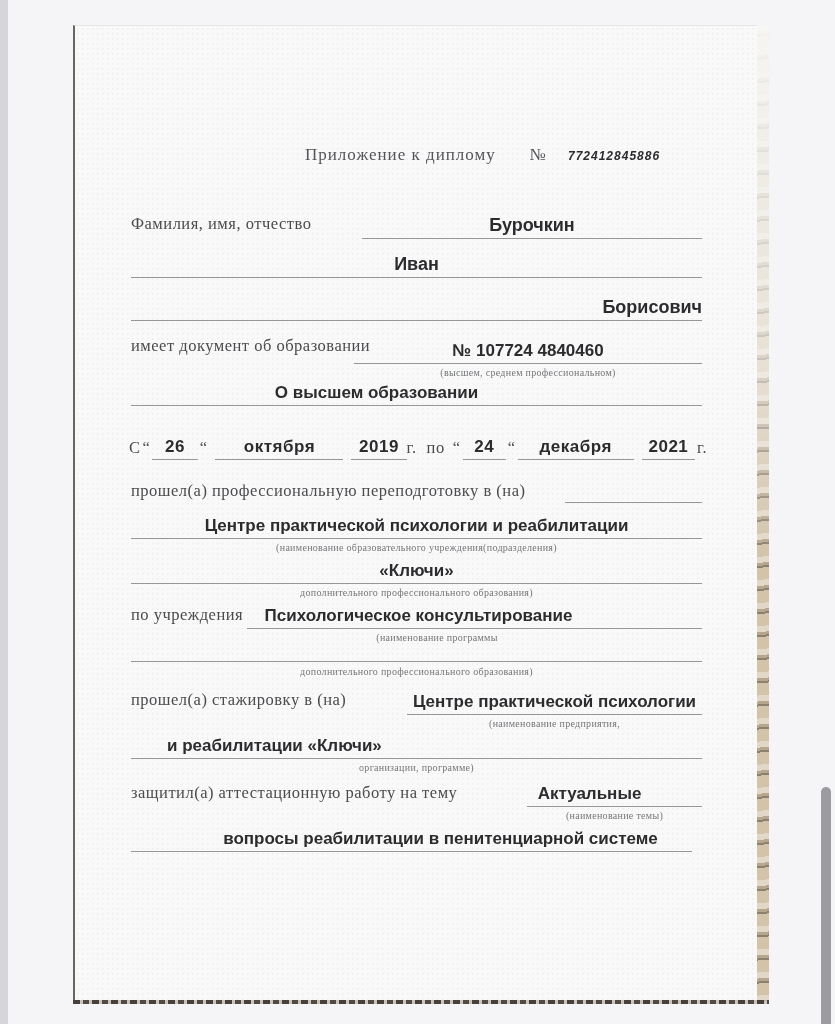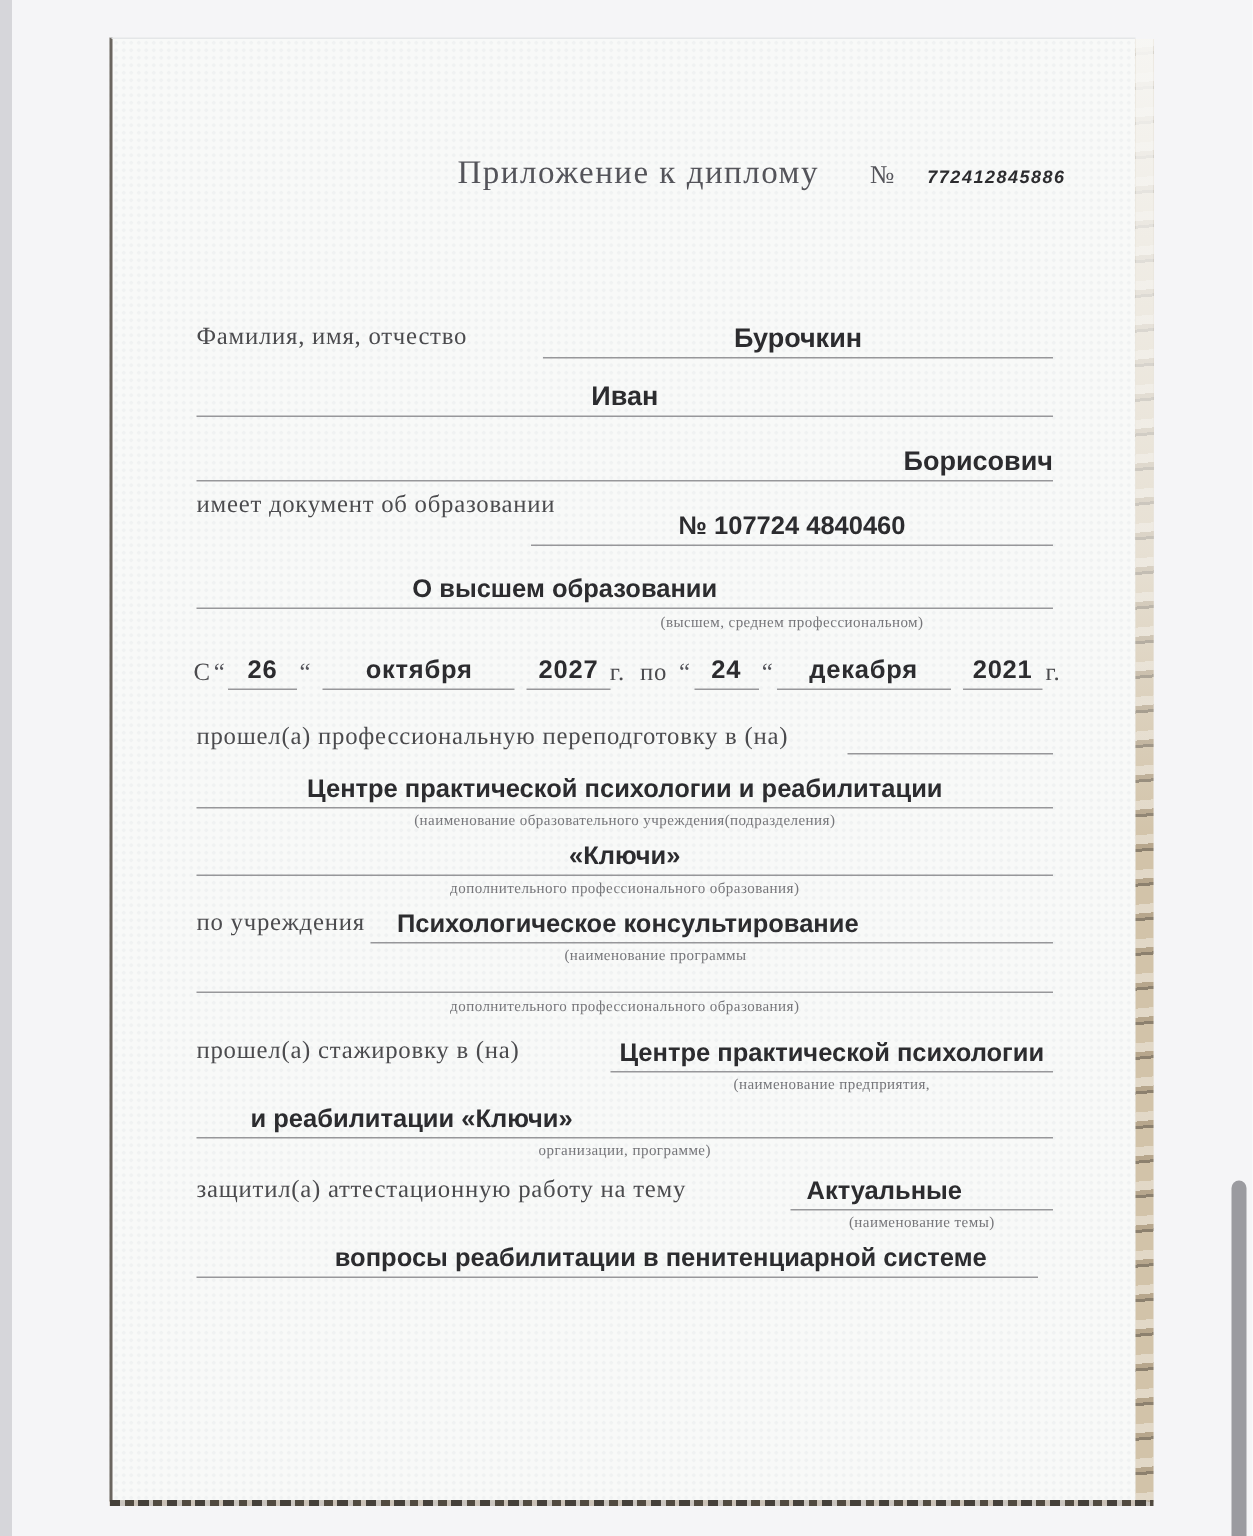--- a/index.html
+++ b/index.html
@@ -54,21 +54,21 @@
   }
   .rulebox {
     position:absolute; border-bottom:1px solid #97979a;
     display:flex; align-items:flex-end; justify-content:center;
   }
   .rulebox > span { padding-bottom:2px; }
   .ruleline { position:absolute; border-bottom:1px solid #97979a; }
 
   
   .hdr { position:absolute; left:230px; top:76px; display:flex; align-items:baseline; }
-  .hdr .h-label { font-size:22px; color:#54545a; letter-spacing:1px; }
+  .hdr .h-label { font-size:17px; color:#54545a; letter-spacing:1px;margin-top:43px; }
   .hdr .h-no { font-size:17px; color:#54545a; margin-left:34px; }
   .hdr .h-num { margin-left:22px; font-size:12px; letter-spacing:1px;font-style:italic; }
 
   
   .period {
     position:absolute; left:54px; top:408px; width:578px; height:26px;
     display:flex; align-items:flex-end; font-size:16.5px; color:#4b4b4e;
     letter-spacing:0.5px;
   }
   .period .q { padding:0 2px 2px 2px; color:#54545a; }
@@ -99,41 +99,41 @@
     <div class="rulebox" style="left:287px; top:178px; width:340px; height:35px;">
       <span class="fill" style="font-size:18px;">Бурочкин</span>
     </div>
     <div class="rulebox" style="left:56px; top:217px; width:571px; height:35px;">
       <span class="fill" style="font-size:18px;">Иван</span>
     </div>
     <div class="rulebox" style="left:56px; top:260px; width:571px; height:35px;justify-content:flex-end;">
       <span class="fill" style="font-size:18px;">Борисович</span>
     </div>
 
-    <div class="tmpl" style="left:56px; top:300px;">имеет документ об образовании</div>
+    <div class="tmpl" style="left:56px; top:310px;">имеет документ об образовании</div>
     <div class="rulebox" style="left:279px; top:307px; width:348px; height:31px;">
       <span class="fill">№ 107724 4840460</span>
     </div>
-    <div class="hint" style="left:279px; top:341px; width:348px;margin-top:43px;">(высшем, среднем профессиональном)</div>
+    <div class="hint" style="left:279px; top:341px; width:348px;">(высшем, среднем профессиональном)</div>
     <div class="rulebox" style="left:56px; top:352px; width:571px; height:28px;">
       <span class="fill" style="padding-right:80px;">О высшем образовании</span>
     </div>
 
     <div class="period">
       <span class="w">С</span>
       <span class="q">“</span>
       <span class="ub" style="width:46px;">
           <span class="fill">26</span>
         </span>
       <span class="q">“</span>
       <span class="ub" style="width:130px; margin-left:6px;">
           <span class="fill">октября</span>
         </span>
       <span class="ub" style="width:56px; margin-left:8px;">
-          <span class="fill">2027</span>
+          <span class="fill">2019</span>
         </span>
       <span class="w">г.</span>
       <span class="w" style="margin-left:10px;">по</span>
       <span class="q" style="margin-left:6px;">“</span>
       <span class="ub" style="width:44px;">
           <span class="fill">24</span>
         </span>
       <span class="q">“</span>
       <span class="ub" style="width:118px;">
           <span class="fill">декабря</span>

